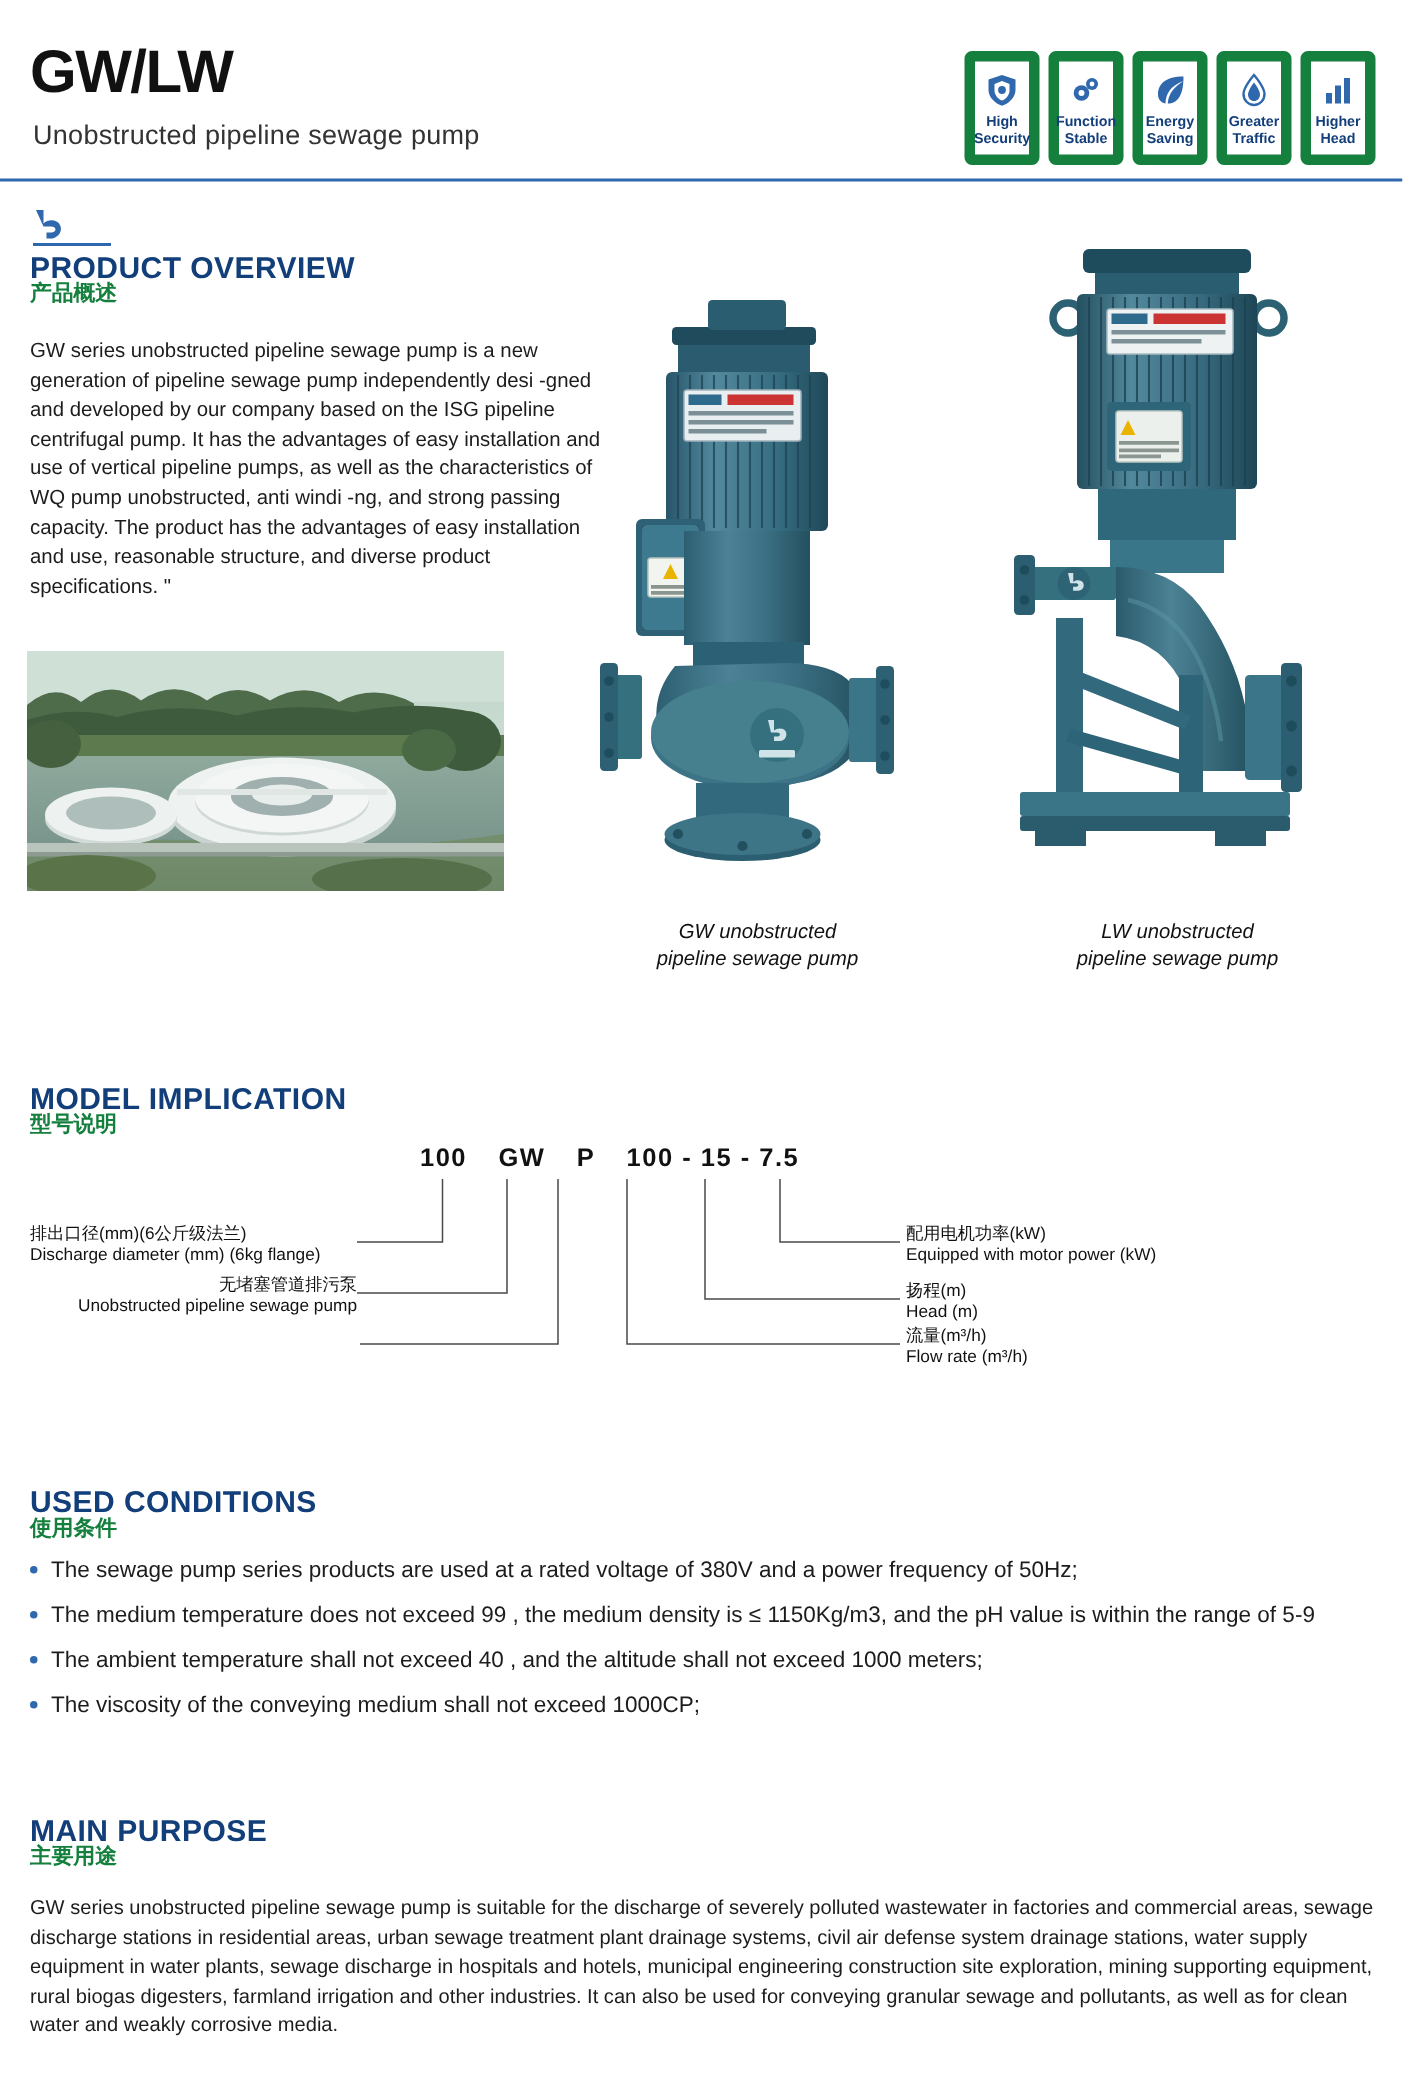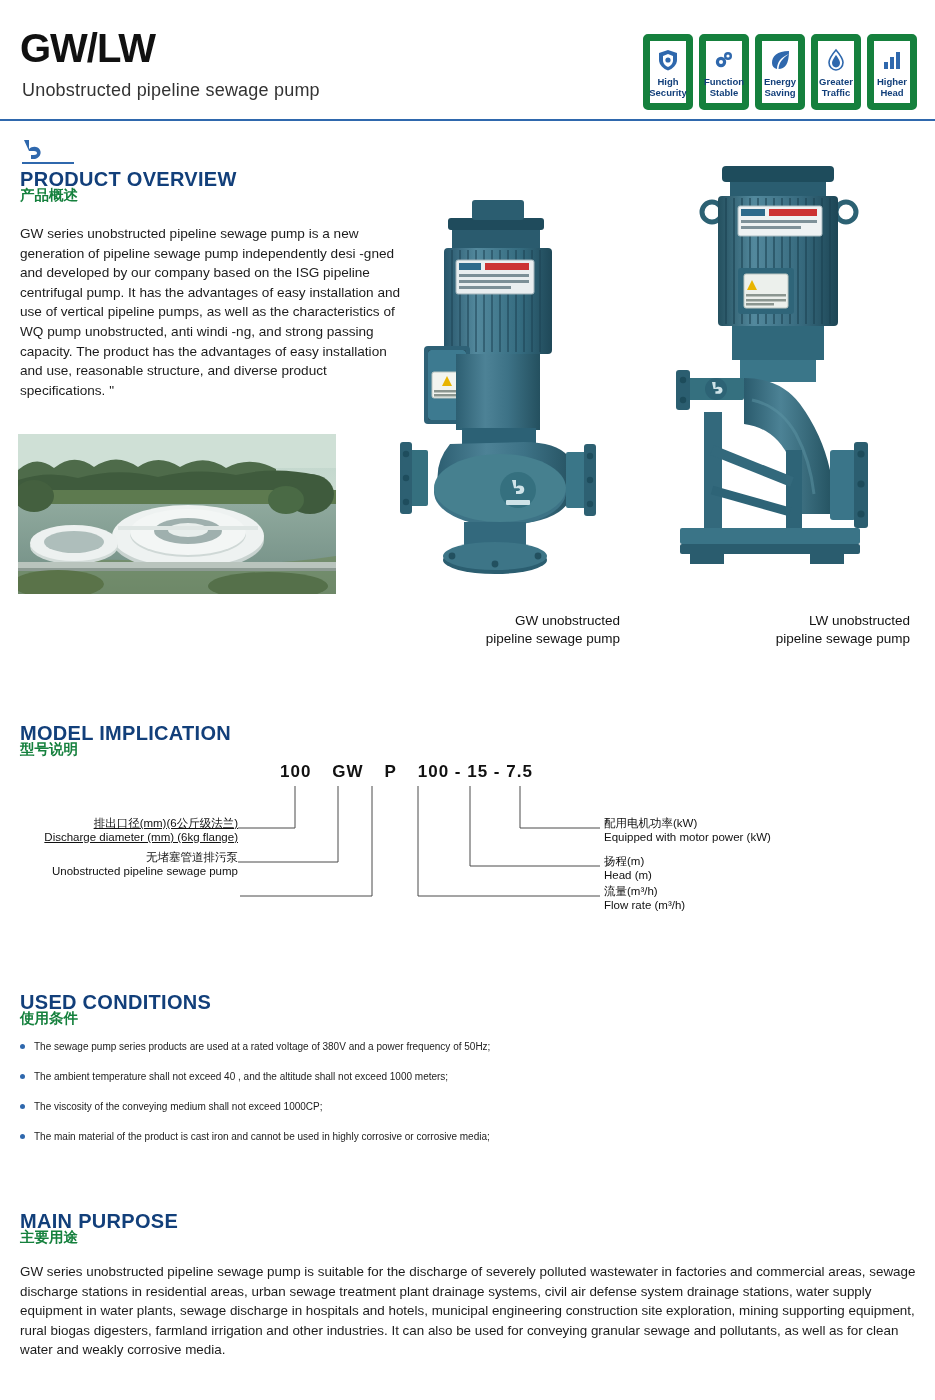--- a/index.html
+++ b/index.html
@@ -24,28 +24,28 @@
   
   .sec-logo{position:absolute;width:60px;height:34px;}
   .sec-en{position:absolute;font-size:20px;font-weight:bold;color:#123f7a;letter-spacing:.3px;}
   .sec-cn{position:absolute;font-size:14.5px;font-weight:bold;color:#15803d;}
 
   
   .overview-text{position:absolute;left:20px;top:224px;width:390px;font-size:13.6px;line-height:19.6px;color:#1c1c1c;}
   .photo{position:absolute;left:18px;top:434px;width:318px;height:160px;overflow:hidden;border:0;}
 
   
-  .pump-caption{position:absolute;text-align:right;font-size:13.5px;line-height:18px;color:#111;}
+  .pump-caption{position:absolute;text-align:center;font-size:13.5px;line-height:18px;color:#111;font-style:italic;}
   .code-text{font-size:17px;font-weight:bold;letter-spacing:1px;color:#111;}
   .mi-label{position:absolute;font-size:11.5px;line-height:14px;color:#111;}
   .mi-right{position:absolute;font-size:11.5px;line-height:14px;color:#111;text-align:left;}
 
   
   .cond-list{position:absolute;left:20px;top:1038px;width:900px;}
-  .cond-item{position:relative;padding-left:14px;font-size:10px;line-height:18px;color:#1c1c1c;margin-bottom:12px;}
+  .cond-item{position:relative;padding-left:14px;font-size:15px;line-height:18px;color:#1c1c1c;margin-bottom:12px;}
   .cond-item:before{content:"";position:absolute;left:0;top:6px;width:5px;height:5px;border-radius:50%;background:#2f68ad;}
 
   
   .purpose-text{position:absolute;left:20px;top:1262px;width:900px;font-size:13.4px;line-height:19.5px;color:#1c1c1c;}
 
   .svg-abs{position:absolute;left:0;top:0;}
 </style>
 </head>
 <body>
 
@@ -372,21 +372,21 @@
       <path d="M295 786 V828 H238"></path>
       <path d="M338 786 V862 H238"></path>
       <path d="M372 786 V896 H240"></path>
 
       <path d="M520 786 V828 H600"></path>
       <path d="M470 786 V866 H600"></path>
       <path d="M418 786 V896 H600"></path>
     </g>
   </svg>
 
-  <div class="mi-label" style="left:20px;top:816px;width:218px;text-align:right;text-decoration:underline;">
+  <div class="mi-label" style="left:20px;top:816px;width:218px;">
     <span>排出口径(mm)(6公斤级法兰)</span><br>
     <span>Discharge diameter (mm) (6kg flange)</span>
   </div>
   <div class="mi-label" style="left:20px;top:850px;width:218px;text-align:right;">
     <span>无堵塞管道排污泵</span><br>
     <span>Unobstructed pipeline sewage pump</span>
   </div>
 
   <div class="mi-right" style="left:604px;top:816px;width:280px;">
     <span>配用电机功率(kW)</span><br>
@@ -399,23 +399,23 @@
   <div class="mi-right" style="left:604px;top:884px;width:280px;">
     <span>流量(m³/h)</span><br>
     <span>Flow rate (m³/h)</span>
   </div>
 
   <div class="sec-en" style="left:20px;top:991px;">USED CONDITIONS</div>
   <div class="sec-cn" style="left:20px;top:1009px;">使用条件</div>
 
   <div class="cond-list">
     <div class="cond-item">The sewage pump series products are used at a rated voltage of 380V and a power frequency of 50Hz;</div>
+    <div class="cond-item">The medium temperature does not exceed 99  , the medium density is ≤ 1150Kg/m3, and the pH value is within the range of 5-9</div>
     <div class="cond-item">The ambient temperature shall not exceed 40  , and the altitude shall not exceed 1000 meters;</div>
     <div class="cond-item">The viscosity of the conveying medium shall not exceed 1000CP;</div>
-    <div class="cond-item">The main material of the product is cast iron and cannot be used in highly corrosive or corrosive media;</div>
   </div>
 
   <div class="sec-en" style="left:20px;top:1210px;">MAIN PURPOSE</div>
   <div class="sec-cn" style="left:20px;top:1228px;">主要用途</div>
 
   <div class="purpose-text">GW series unobstructed pipeline sewage pump is suitable for the discharge of severely polluted wastewater in factories and commercial areas, sewage discharge stations in residential areas, urban sewage treatment plant drainage systems, civil air defense system drainage stations, water supply equipment in water plants, sewage discharge in hospitals and hotels, municipal engineering construction site exploration, mining supporting equipment, rural biogas digesters, farmland irrigation and other industries. It can also be used for conveying granular sewage and pollutants, as well as for clean water and weakly corrosive media.</div>
 
 </div>
 
 </body></html>

